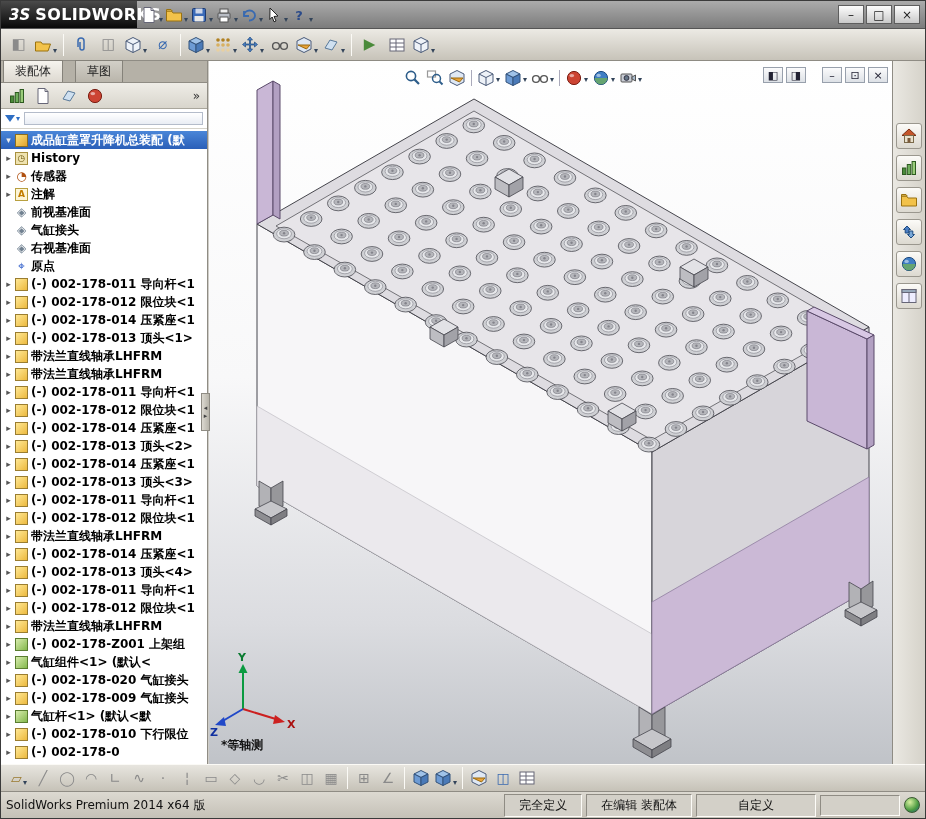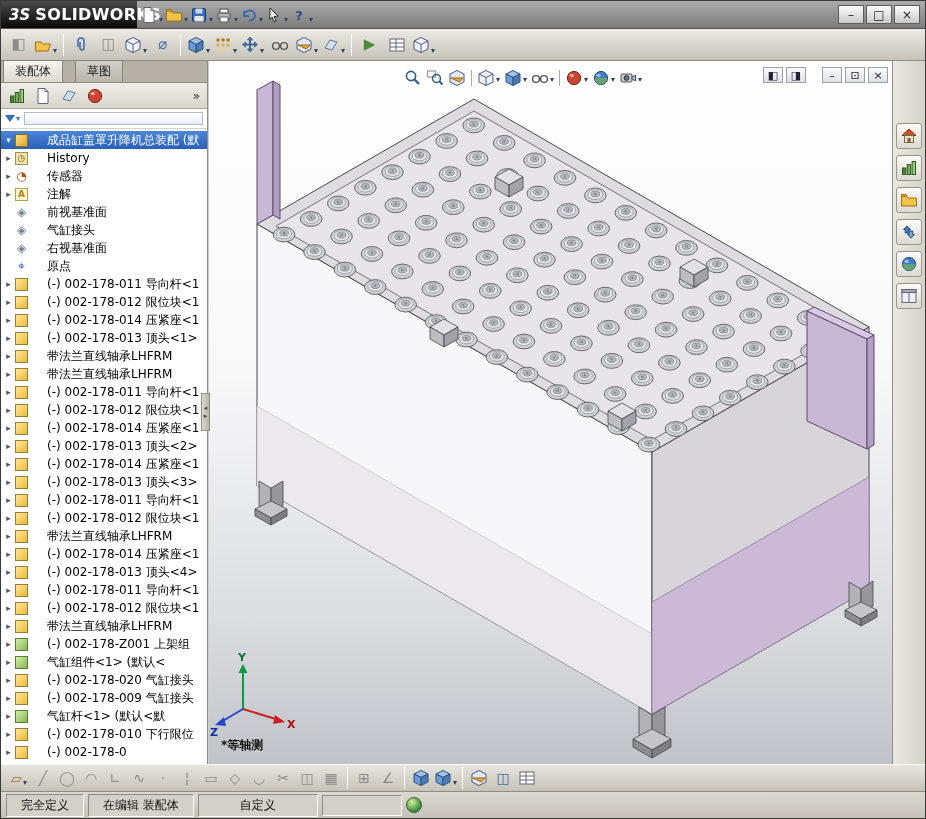--- a/index.html
+++ b/index.html
@@ -43,21 +43,21 @@
 .trow.sel .arrow{color:#eee;}
 .tico{display:inline-flex;align-items:center;justify-content:center;width:13px;height:13px;margin-left:1px;flex:none;font-size:10px;line-height:1;}
 .tico.assembly{background:linear-gradient(135deg,#ffe27a,#e0a32e);border:1px solid #8a6d20;}
 .tico.part{background:linear-gradient(135deg,#ffe895,#ecb93e);border:1px solid #9a7d30;}
 .tico.subasm{background:linear-gradient(135deg,#d8ecae,#84b84c);border:1px solid #5a7d30;}
 .tico.history{background:#efe3b0;border:1px solid #a89040;color:#705a10;font-size:9px;}
 .tico.sensors{color:#b05010;font-size:12px;}
 .tico.annotations{background:#fdf6d8;border:1px solid #b8a040;color:#c27d00;font-weight:bold;font-size:9px;}
 .tico.plane{color:#708090;font-size:12px;}
 .tico.origin{color:#2858c8;font-size:12px;}
-.tlabel{margin-left:19px;}
+.tlabel{margin-left:3px;font-weight:bold;}
 .splitter{position:absolute;left:200px;top:392px;width:9px;height:38px;background:linear-gradient(90deg,#dbd8d0,#b7b4aa);border:1px solid #8f8c84;z-index:9;display:flex;flex-direction:column;align-items:center;justify-content:center;font-size:7px;color:#444;line-height:1.2;}
 
 .viewport{position:absolute;left:208px;top:60px;width:685px;bottom:54px;background:linear-gradient(180deg,#ffffff 0%,#f8f8f9 45%,#dbdce0 80%,#c0c3c8 100%);overflow:hidden;}
 .headsup{position:absolute;left:190px;top:6px;display:flex;align-items:center;gap:2px;background:rgba(255,255,255,.35);padding:1px 4px;border-radius:3px;z-index:5;}
 .hbtn{display:flex;align-items:center;padding:1px;}
 .hsep{width:1px;height:16px;background:#aab;margin:0 2px;}
 .docctrl{position:absolute;right:6px;top:6px;display:flex;gap:3px;z-index:5;align-items:center;}
 .dbtn{width:20px;height:16px;display:flex;align-items:center;justify-content:center;border:1px solid #98a0ac;background:linear-gradient(#fbfbfc,#dde1e6);font-size:11px;color:#223;}
 .dgap{width:10px;}
 .viewlabel{position:absolute;left:12px;bottom:10px;font-weight:bold;color:#111;z-index:4;}
@@ -1152,20 +1152,21 @@
         <svg width="18" height="18" viewBox="0 0 18 18">
           <rect x="2" y="3" width="14" height="12" fill="#fff" stroke="#667"></rect>
           <line x1="2" y1="7" x2="16" y2="7" stroke="#667"></line>
           <line x1="2" y1="11" x2="16" y2="11" stroke="#667"></line>
           <line x1="8" y1="3" x2="8" y2="15" stroke="#667"></line>
         </svg>
       </div>
     </div>
 
   <div class="statusbar">
+    <span class="sb-left">SolidWorks Premium 2014 x64 版</span>
     <span class="sb-cell">完全定义</span>
     <span class="sb-cell">在编辑 装配体</span>
     <span class="sb-cell sb-custom">自定义</span>
     <span class="sb-cell sb-fill"></span>
     <span class="sb-globe"></span>
   </div>
 
 </div>
 
 </body></html>

